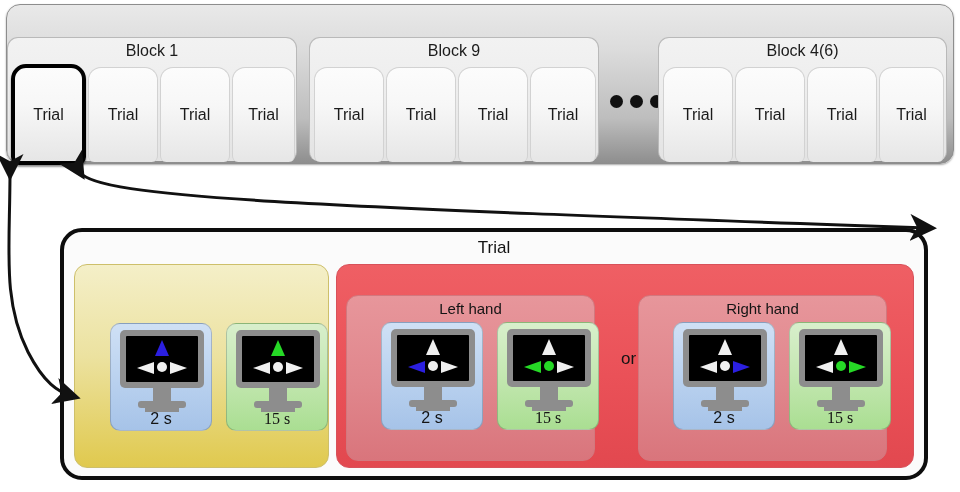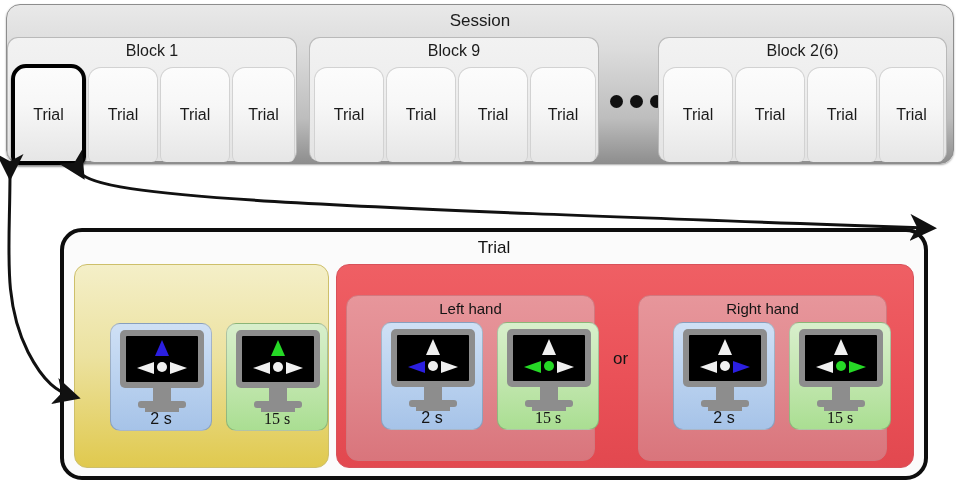--- a/index.html
+++ b/index.html
@@ -89,21 +89,20 @@
 
   svg.arrows{position:absolute;left:0;top:0;width:960px;height:492px;
     pointer-events:none;}
 </style>
 </head>
 <body>
 
 <div class="stage">
 
   <div class="session">
-    <div class="session-title">Session</div>
 
     <div class="block" style="left:0;width:290px;">
       <div class="block-title">Block 1</div>
       <div class="trial-tile sel" style="left:3px;width:75px;">Trial</div>
       <div class="trial-tile" style="left:80px;width:70px;">Trial</div>
       <div class="trial-tile" style="left:152px;width:70px;">Trial</div>
       <div class="trial-tile" style="left:224px;width:63px;">Trial</div>
     </div>
 
     <div class="block" style="left:302px;width:290px;">
@@ -114,21 +113,21 @@
       <div class="trial-tile" style="left:220px;width:66px;">Trial</div>
     </div>
 
     <div class="dots" style="left:603px;">
       <i></i>
         <i></i>
         <i></i>
     </div>
 
     <div class="block" style="left:651px;width:289px;">
-      <div class="block-title">Block 2(6)</div>
+      <div class="block-title">Block 4(6)</div>
       <div class="trial-tile" style="left:4px;width:70px;">Trial</div>
       <div class="trial-tile" style="left:76px;width:70px;">Trial</div>
       <div class="trial-tile" style="left:148px;width:70px;">Trial</div>
       <div class="trial-tile" style="left:220px;width:65px;">Trial</div>
     </div>
   </div>
 
   <div class="trialpanel">
     <div class="trialpanel-title">Trial</div>
 
@@ -202,21 +201,21 @@
             </div>
               </div>
             <div class="neck"></div>
               <div class="base"></div>
               <div class="base2"></div>
           </div>
           <div class="dur">15 s</div>
         </div>
       </div>
 
-      <div class="or" style="left:276px;text-align:right;">or</div>
+      <div class="or" style="left:284px;text-align:right;">or</div>
 
       <div class="hand" style="left:301px;width:249px;">
         <div class="hand-title">Right hand</div>
 
         <div class="card blue" style="left:11px;top:26px;">
           <div class="monitor">
             <div class="screenbez">
                 <div class="screen">
               <span class="gup" style="border-bottom: 16px solid rgb(240, 240, 240);"></span>
               <span class="gleft" style="border-right: 17px solid rgb(240, 240, 240);"></span>

